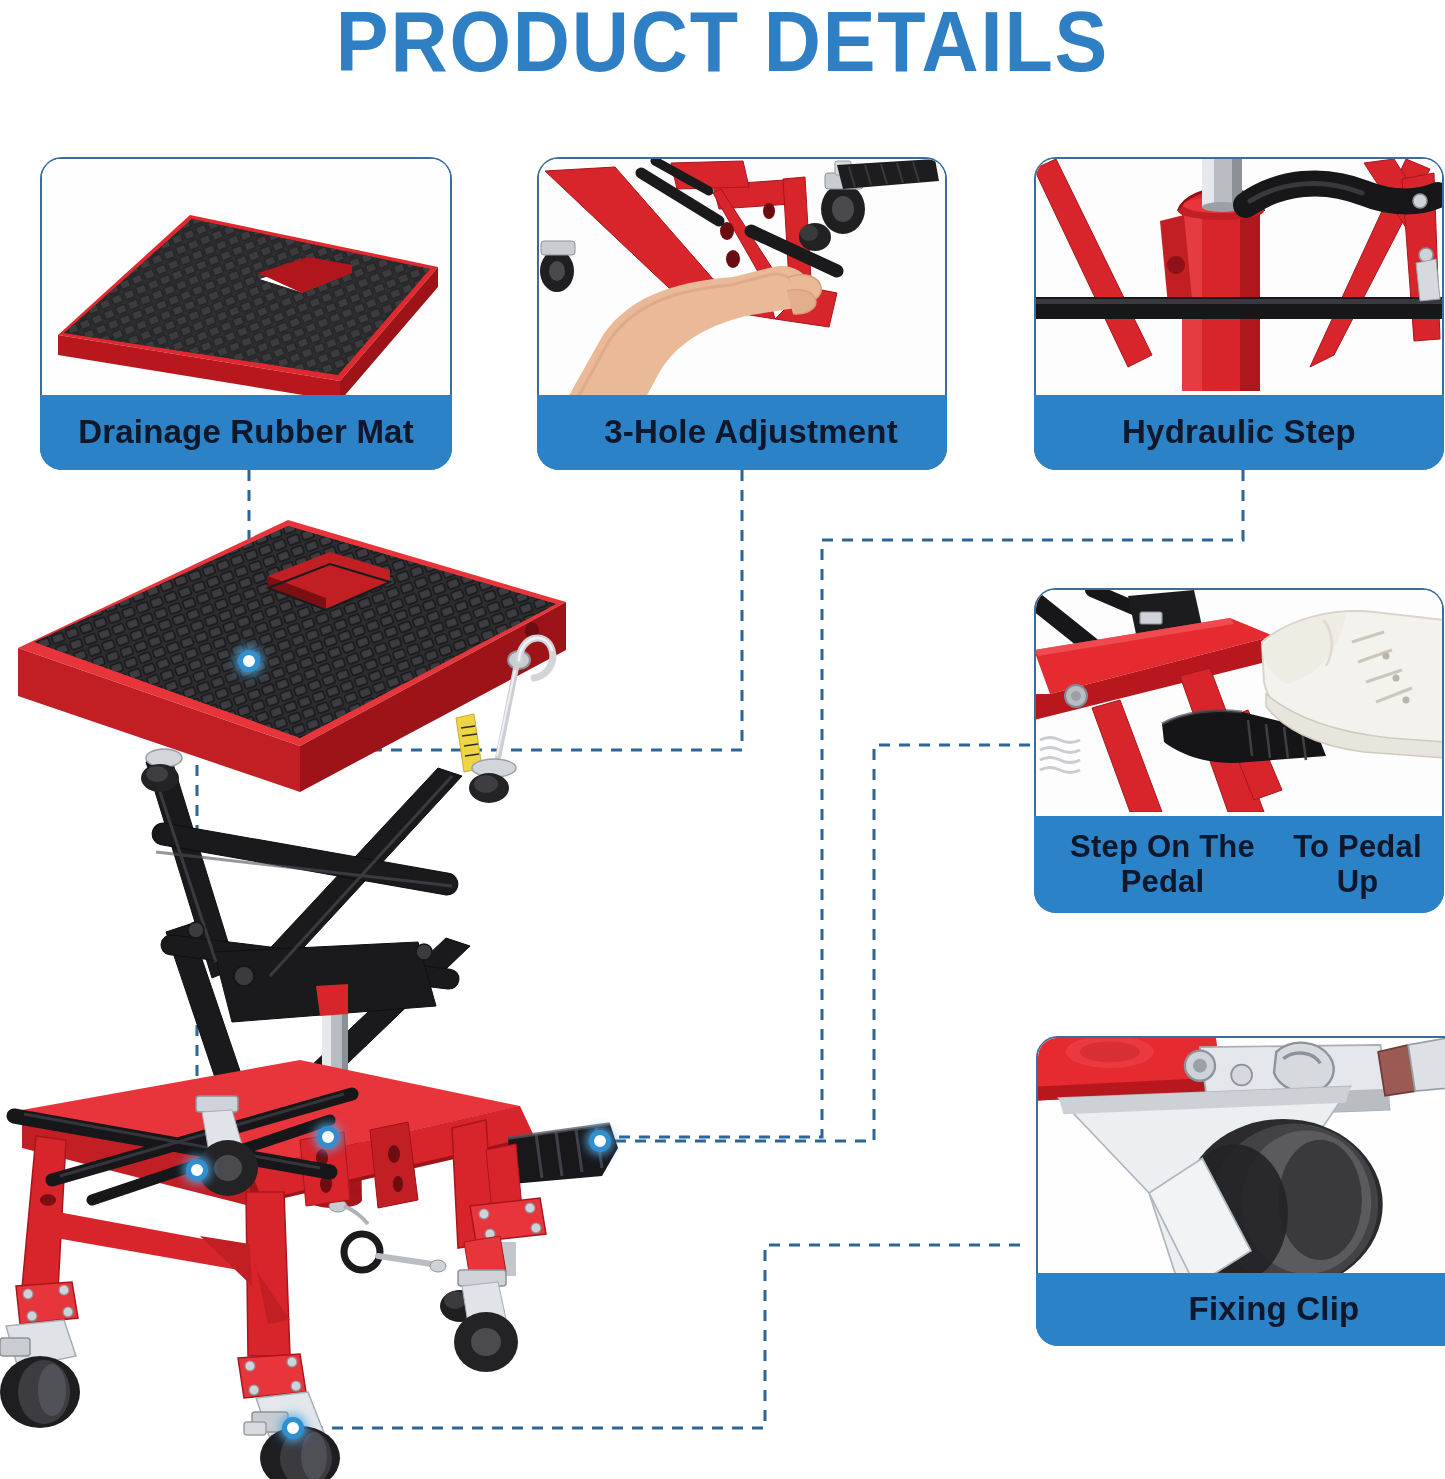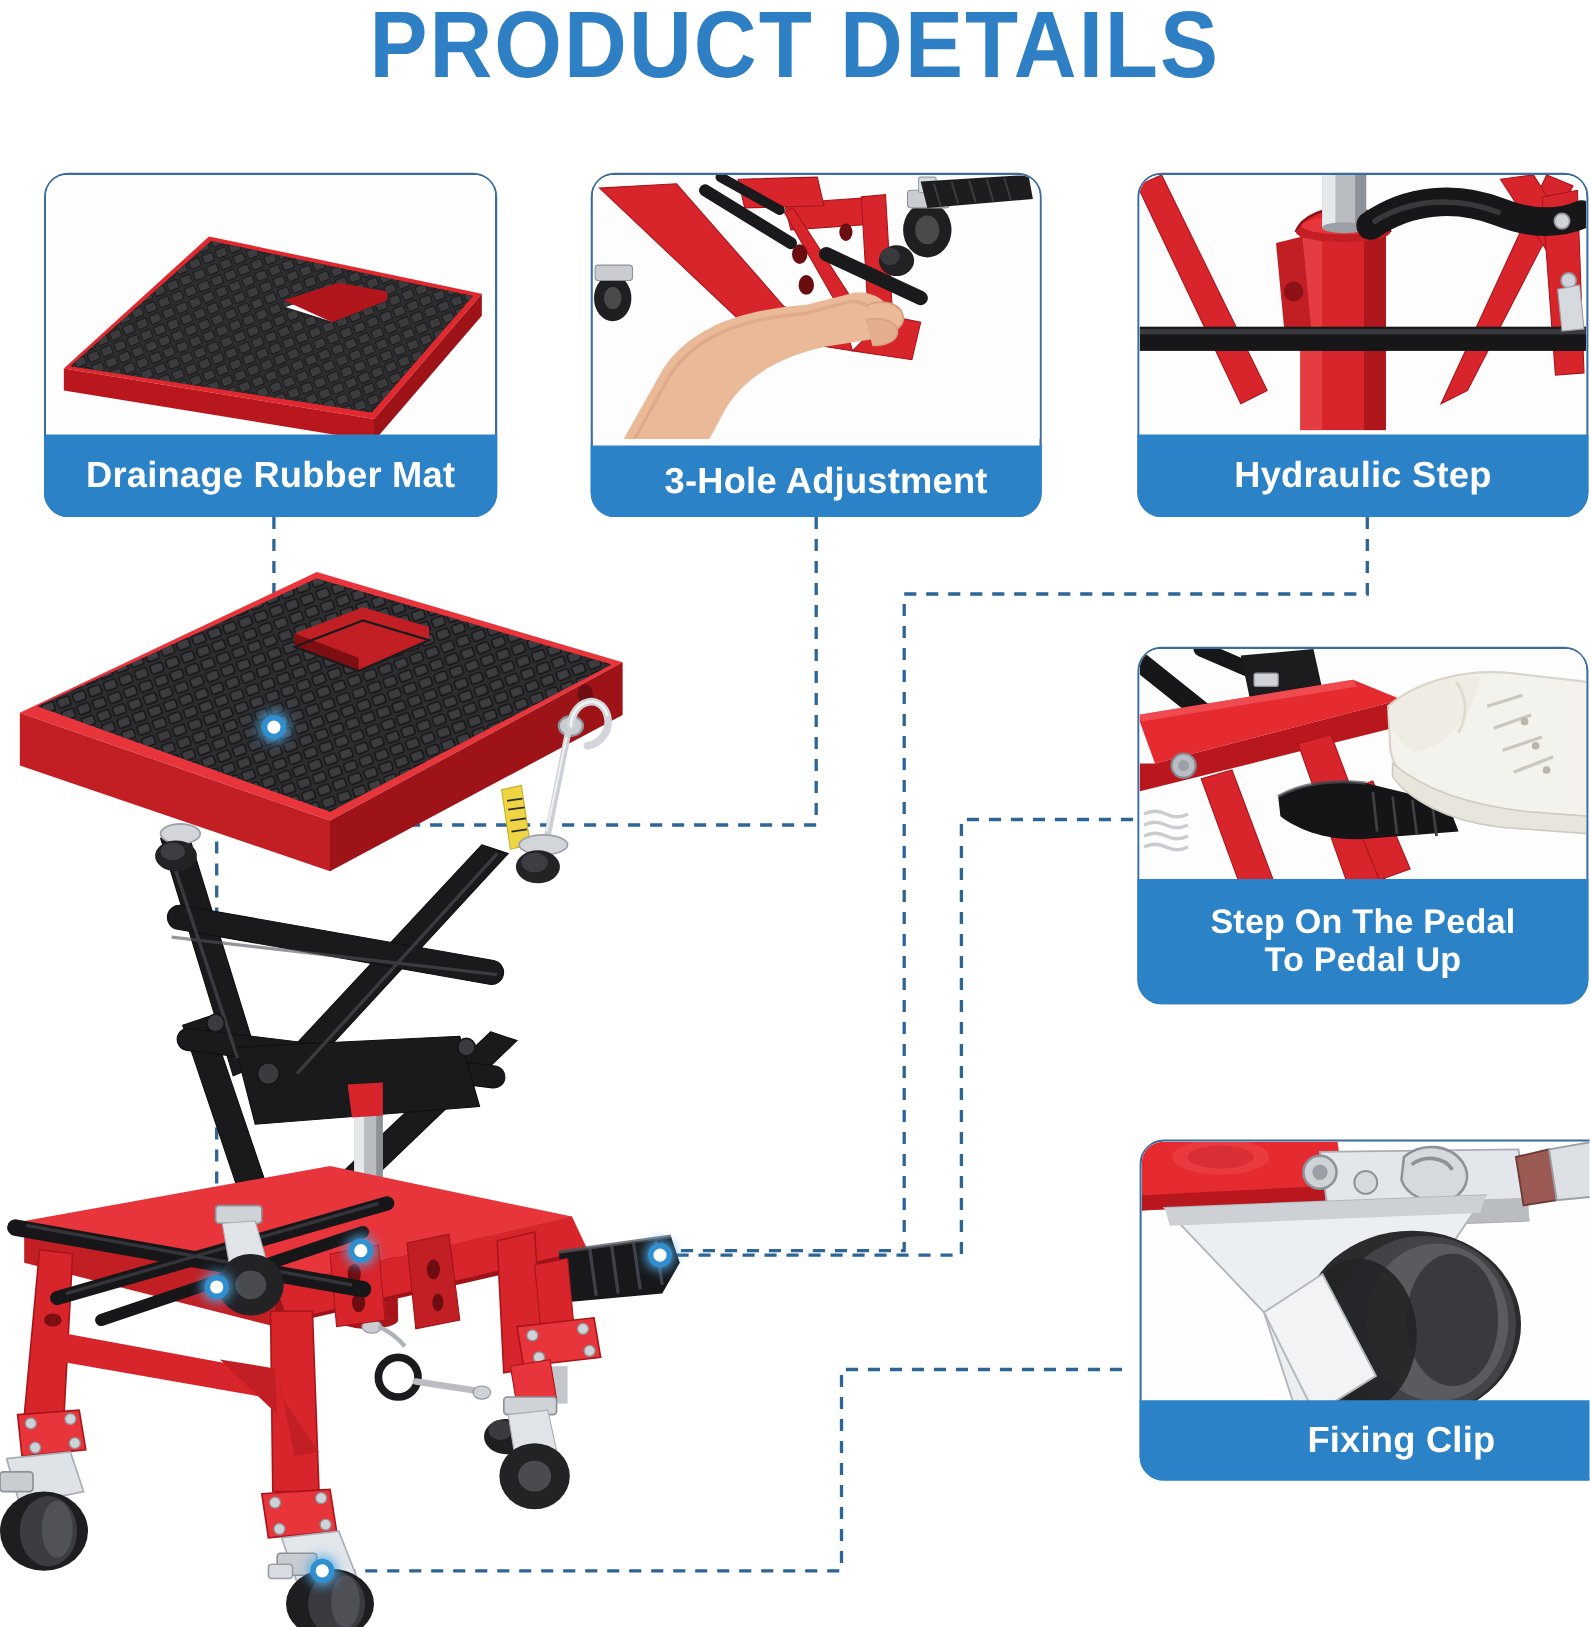--- a/index.html
+++ b/index.html
@@ -38,21 +38,21 @@
   .card-photo {
     position:absolute; left:0; top:0; right:0;
     border-radius:19px 19px 0 0;
     overflow:hidden;
     background:#fdfdfd;
   }
   .card-label {
     position:absolute; left:-2px; right:-2px; bottom:-2px;
     background:#2b82c6;
     border-radius:0 0 22px 22px;
-    color:#ffffff;
+    color:#0f172a;
     display:flex; align-items:center; justify-content:center;
     text-align:center;
     font-size:33px; font-weight:bold;
     letter-spacing:0.2px;
     line-height:1.12;
     padding:6px 10px;
   }
   .card-label.two-line { font-size:31px; }
 
   
@@ -193,21 +193,21 @@
 
       <g>
         <path d="M30,240 L66,176 C96,132 150,122 196,118 L236,108 C252,104 268,112 272,124 C276,136 266,148 252,150 L214,156 C176,164 140,182 122,214 L108,240 Z" fill="#e9b998"></path>
         <path d="M40,240 L72,182 C100,140 150,130 194,126 L232,116 C244,113 254,118 257,126" fill="none" stroke="#d8a483" stroke-width="3" opacity="0.7"></path>
 
         <path d="M252,118 C268,112 282,118 284,128 C286,138 274,146 260,146" fill="#e9b998" stroke="#d49e7d" stroke-width="1.5"></path>
         <path d="M250,132 C266,128 278,134 279,142 C280,150 269,156 256,155" fill="#e2ae8c" stroke="#d49e7d" stroke-width="1.2"></path>
       </g>
     </svg>
   </div>
-  <div class="card-label" style="height:65px;padding-left:28px;">3-Hole Adjustment</div>
+  <div class="card-label" style="height:75px;padding-left:28px;">3-Hole Adjustment</div>
 </div>
 
 <div class="card" style="left:1034px; top:157px; width:410px; height:313px;">
   <div class="card-photo" style="height:240px;">
     <svg class="photo-svg" viewBox="0 0 410 240" preserveAspectRatio="xMidYMid slice">
       <rect width="410" height="240" fill="#fdfdfd"></rect>
 
       <g fill="#d8252b" stroke="#a8161c" stroke-width="1">
         <path d="M0,10 L22,0 L118,196 L94,208 Z"></path>
         <path d="M300,196 L276,208 L372,0 L396,10 Z"></path>
@@ -313,21 +313,21 @@
         </g>
         <g fill="#b9b5ab">
           <circle cx="352" cy="66" r="3.5"></circle>
             <circle cx="362" cy="88" r="3.5"></circle>
           <circle cx="372" cy="110" r="3.5"></circle>
         </g>
         <path d="M290,30 C300,44 300,62 292,76" fill="none" stroke="#dedacf" stroke-width="2.5"></path>
       </g>
     </svg>
   </div>
-  <div class="card-label two-line" style="height:114px; flex-direction:column;">
+  <div class="card-label two-line" style="height:97px; flex-direction:row;">
     <span>Step On The Pedal</span>
     <span>To Pedal Up</span>
   </div>
 </div>
 
 <div class="card" style="left:1036px; top:1036px; width:476px; height:310px;">
   <div class="card-photo" style="height:237px;">
     <svg class="photo-svg" viewBox="0 0 408 237" preserveAspectRatio="xMidYMid slice">
       <rect width="408" height="237" fill="#fefefe"></rect>
 

